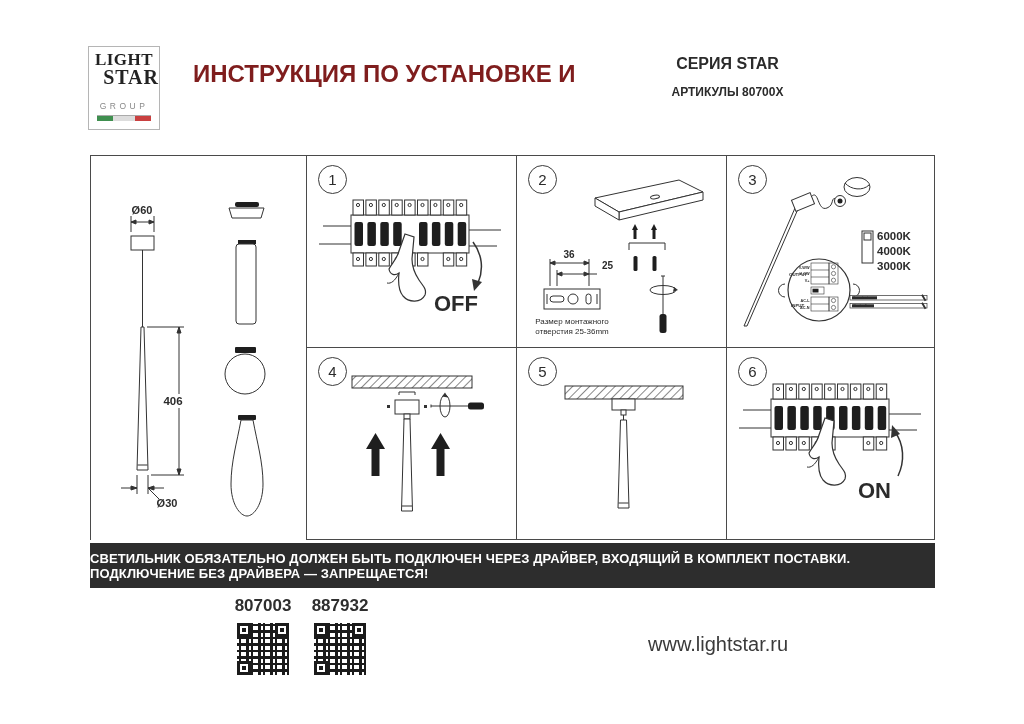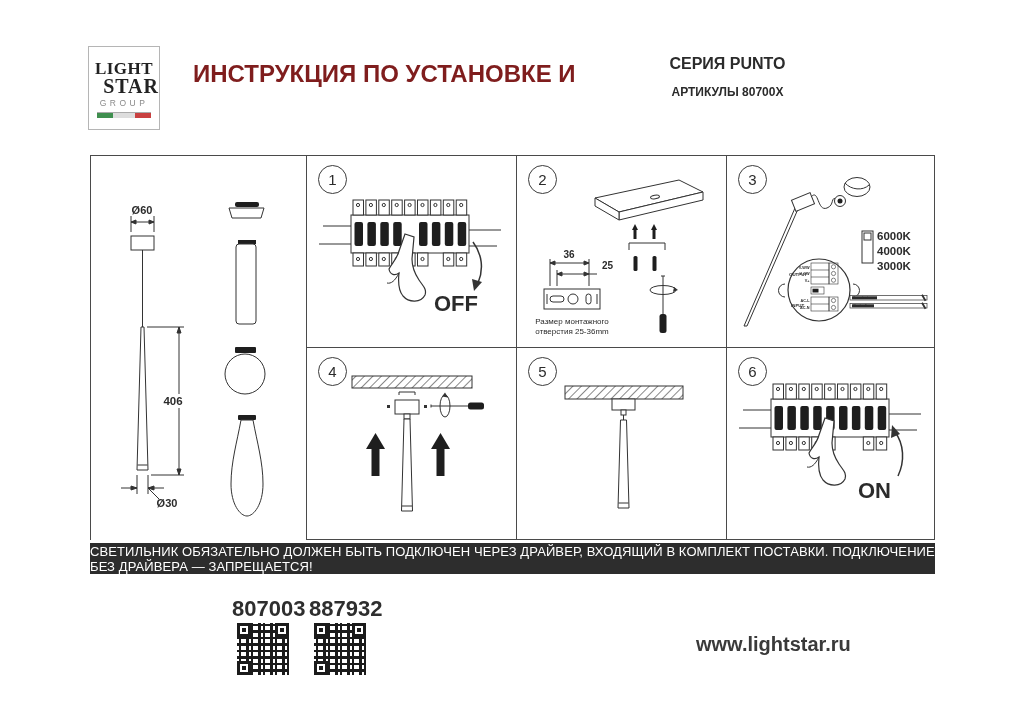--- a/index.html
+++ b/index.html
@@ -1,57 +1,57 @@
 <!DOCTYPE html>
 <html><head>
 <meta charset="utf-8">
 <style>
   html,body{margin:0;padding:0;background:#fff;}
   .page{position:relative;width:1024px;height:724px;background:#fff;overflow:hidden;
         font-family:"Liberation Sans",sans-serif;color:#2b2b2b;}
   
   .logo{position:absolute;left:88px;top:46px;width:72px;height:84px;border:1px solid #b5b5b5;
-        background:#fff;text-align:center;box-sizing:border-box;padding-top:13px;}
+        background:#fff;text-align:center;box-sizing:border-box;padding-top:4px;}
   .logo .l1{font-family:"Liberation Serif",serif;font-weight:bold;font-size:17px;line-height:17px;letter-spacing:.5px;color:#222;}
   .logo .l2{font-family:"Liberation Serif",serif;font-weight:bold;font-size:20px;line-height:19px;letter-spacing:1px;color:#222;text-align:right;}
-  .logo .l3{font-size:8.5px;letter-spacing:3.5px;color:#8a8a8a;margin-top:2px;}
+  .logo .l3{font-size:8.5px;letter-spacing:3.5px;color:#8a8a8a;margin-top:14px;}
   .flag{margin:4px auto 0;width:54px;height:5px;border-top:1px solid #aaa;display:flex;}
   .flag .g{flex:1;}.flag .w{flex:1.3;background:#ddd;}.flag .r{flex:1;}
   .title{position:absolute;left:193px;top:60px;font-weight:bold;font-size:24px;line-height:27px;color:#7f1d1d;}
   .hdr-right{position:absolute;left:600px;top:55px;width:255px;text-align:center;}
   .hdr-series{font-weight:bold;font-size:16px;color:#2b2b2b;}
   .hdr-art{font-weight:bold;font-size:12px;margin-top:12px;color:#2b2b2b;}
   
   .grid{position:absolute;left:90px;top:155px;width:845px;height:385px;border:1px solid #4a4a4a;box-sizing:border-box;}
   .panel{position:absolute;box-sizing:border-box;background:#fff;}
   .p-left{left:0;top:16px;width:215px;height:383px;}
   .p1{left:215px;top:0;width:210px;height:192px;border-left:1px solid #4a4a4a;border-bottom:1px solid #4a4a4a;}
   .p2{left:425px;top:0;width:210px;height:192px;border-left:1px solid #4a4a4a;border-bottom:1px solid #4a4a4a;}
   .p3{left:635px;top:0;width:208px;height:192px;border-left:1px solid #4a4a4a;border-bottom:1px solid #4a4a4a;}
   .p4{left:215px;top:192px;width:210px;height:191px;border-left:1px solid #4a4a4a;}
   .p5{left:425px;top:192px;width:210px;height:191px;border-left:1px solid #4a4a4a;}
   .p6{left:635px;top:192px;width:208px;height:191px;border-left:1px solid #4a4a4a;}
   .stepnum{position:absolute;left:11px;top:9px;width:27px;height:27px;border:1.5px solid #3c3c3c;border-radius:50%;
            display:flex;align-items:center;justify-content:center;font-size:15px;color:#2b2b2b;background:#fff;z-index:2;}
   .panel svg{position:absolute;left:0;top:0;}
   
-  .warning{position:absolute;left:90px;top:543px;width:845px;height:31px;background:#2d2d2d;color:#fff;
-           font-weight:normal;font-size:13px;display:flex;align-items:center;justify-content:center;letter-spacing:.1px;}
+  .warning{position:absolute;left:90px;top:543px;width:845px;height:45px;background:#2d2d2d;color:#fff;
+           font-weight:bold;font-size:13px;display:flex;align-items:center;justify-content:center;letter-spacing:.1px;}
   
-  .art-label{position:absolute;top:596px;width:62px;text-align:center;font-weight:bold;font-size:22px;color:#2e2e2e;}
+  .art-label{position:absolute;top:596px;width:62px;text-align:center;font-weight:bold;font-size:17px;color:#2e2e2e;}
   .qr{position:absolute;top:620px;width:58px;height:58px;background-color:#fff;padding:3px;box-sizing:border-box;
       background-clip:content-box;
       background-image:
         repeating-linear-gradient(90deg,#1b1b1b 0 3px,transparent 3px 5px,#1b1b1b 5px 7px,transparent 7px 12px),
         repeating-linear-gradient(0deg,#1b1b1b 0 2px,transparent 2px 6px,#1b1b1b 6px 9px,transparent 9px 13px);}
   .qf{position:absolute;width:14px;height:14px;border:3px solid #1b1b1b;background:#fff;box-sizing:border-box;
       display:flex;align-items:center;justify-content:center;}
   .qf .qfi{width:4px;height:4px;background:#1b1b1b;}
   .qf.tl{left:3px;top:3px;}.qf.tr{right:3px;top:3px;}.qf.bl{left:3px;bottom:3px;}
-  .website{position:absolute;left:648px;top:633px;font-weight:bold;font-size:20px;color:#3a3a3a;margin-left:48px;}
+  .website{position:absolute;left:648px;top:633px;font-weight:normal;font-size:20px;color:#3a3a3a;}
   text{fill:#2b2b2b;}
 </style>
 </head>
 <body>
 
 <div class="page">
 
   <div class="logo">
     <div class="l1">LIGHT</div>
     <div class="l2">STAR</div>
@@ -61,21 +61,21 @@
         <div class="w"></div>
         <div class="r" style="background:#c94040"></div>
     </div>
   </div>
 
   <div class="title">
     <div>ИНСТРУКЦИЯ ПО УСТАНОВКЕ И</div>
   </div>
 
   <div class="hdr-right">
-    <div class="hdr-series">СЕРИЯ PUNTO</div>
+    <div class="hdr-series">СЕРИЯ STAR</div>
     <div class="hdr-art">АРТИКУЛЫ 80700X</div>
   </div>
 
   <div class="grid">
 
     <div class="panel p-left">
       <svg width="215" height="383" viewBox="0 0 215 383">
         <g stroke="#333" stroke-width="1" fill="none">
 
           <rect x="40" y="64" width="23" height="14" fill="#fff"></rect>

